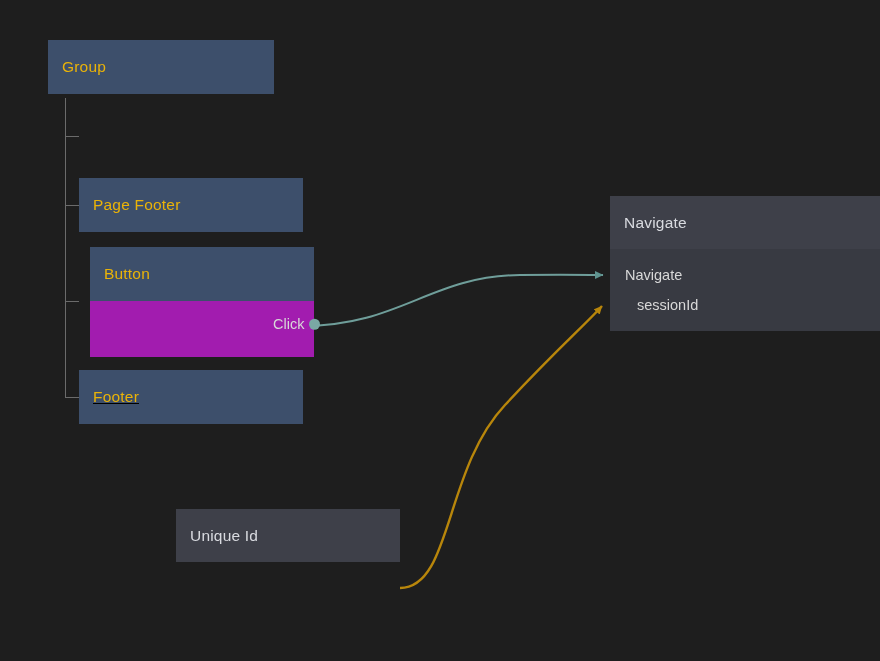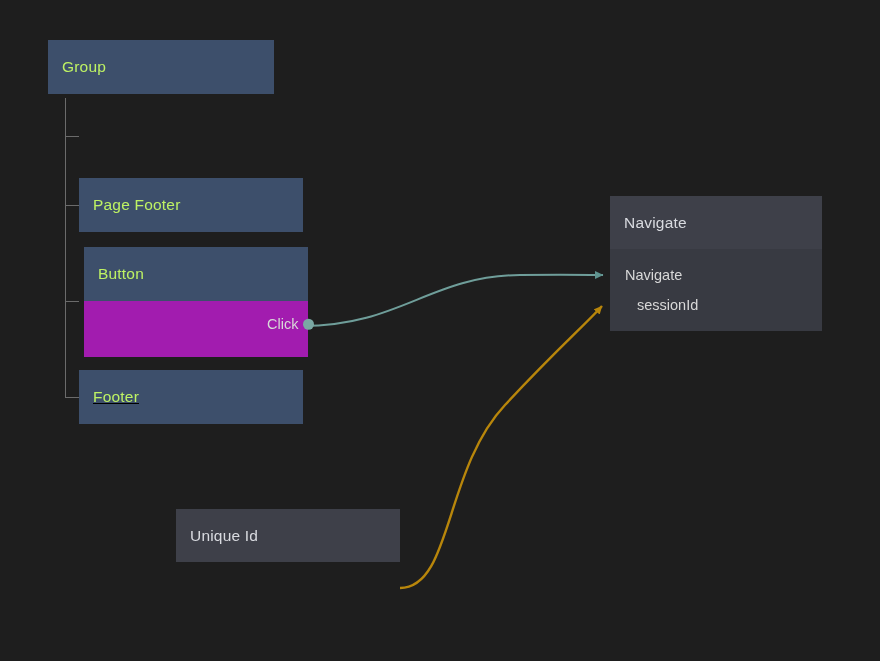--- a/index.html
+++ b/index.html
@@ -22,21 +22,21 @@
     position: absolute;
     box-sizing: border-box;
   }
   .node-header {
     display: flex;
     align-items: center;
     box-sizing: border-box;
     padding: 0 14px;
     font-size: 15.5px;
     letter-spacing: .2px;
-    color: #bef264;
+    color: #eab308;
     white-space: nowrap;
   }
   .node-body {
     box-sizing: border-box;
     position: relative;
   }
 
   
   .blue .node-header { background: #3d4f6b; }
   .blue .node-body   { background: #a21caf; }
@@ -126,35 +126,35 @@
 
   <div class="node blue" style="left:48px; top:40px; width:226px;">
     <div class="node-header" style="height:54px;">Group</div>
   </div>
 
 
   <div class="node blue" style="left:79px; top:178px; width:224px;">
     <div class="node-header" style="height:54px;">Page Footer</div>
   </div>
 
-  <div class="node blue" style="left:84px; top:247px; width:224px;">
+  <div class="node blue" style="left:90px; top:247px; width:224px;">
     <div class="node-header" style="height:54px;">Button</div>
     <div class="node-body" style="height:56px;">
       <div class="port-row out" style="top:23px;">
         <span class="port-label">Click</span>
         <span class="dot teal"></span>
       </div>
     </div>
   </div>
 
   <div class="node blue" style="left:79px; top:370px; width:224px;text-decoration:underline;">
     <div class="node-header" style="height:54px;">Footer</div>
   </div>
 
-  <div class="node gray" style="left:610px; top:196px; width:212px;">
+  <div class="node gray" style="left:610px; top:196px; width:271px;">
     <div class="node-header" style="height:53px;">Navigate</div>
     <div class="node-body" style="height:82px;">
       <div class="port-row in" style="top:26px; padding-left:15px;">
         <span class="port-label">Navigate</span>
       </div>
       <div class="port-row in" style="top:56px; padding-left:27px;">
         <span class="port-label">sessionId</span>
       </div>
     </div>
   </div>

